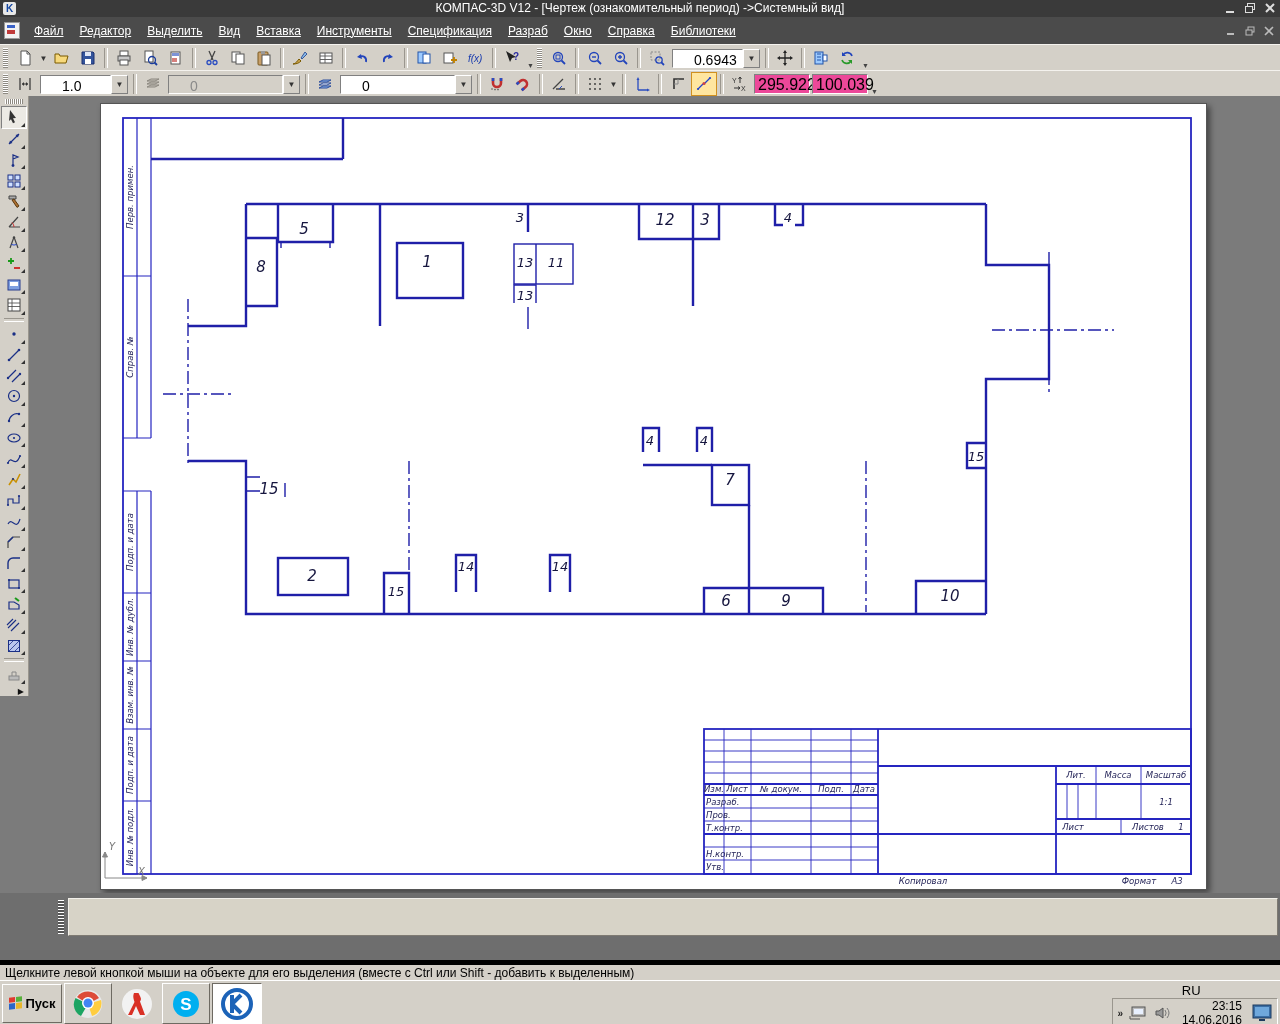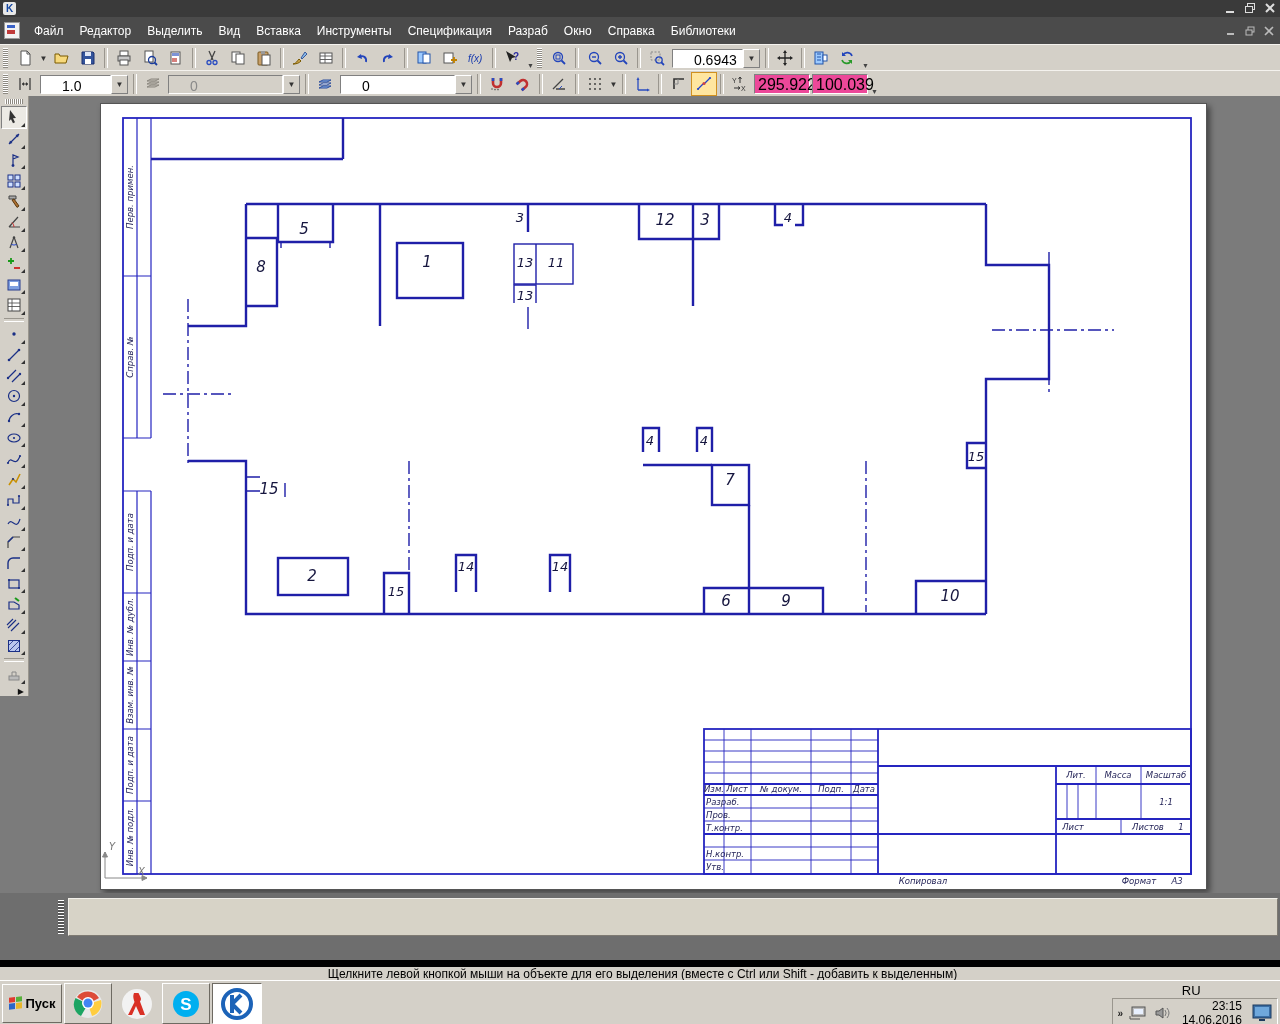--- a/index.html
+++ b/index.html
@@ -7,21 +7,21 @@
   
   #titlebar{position:absolute;left:0;top:0;width:1280px;height:17px;background:#3a3a3a;
     color:#fff;font-size:12px;display:flex;align-items:center;}
   #titlebar .ttl{position:absolute;left:0;right:0;text-align:center;top:1px;}
   #app-icon{width:13px;height:13px;margin-left:3px;background:#e8e8e8;border-radius:2px;
     color:#1446a0;font-weight:bold;font-size:10px;line-height:13px;text-align:center;z-index:2;}
   .wbtns{position:absolute;right:4px;top:2px;display:flex;gap:8px;z-index:2;}
   .wbtn svg{display:block;}
   #menubar{position:absolute;left:0;top:17px;width:1280px;height:27px;background:#4b4b4b;
     color:#fff;font-size:12px;display:flex;align-items:center;}
-  #menubar .mi{padding:5px 8px;cursor:default;}
+  #menubar .mi{padding:5px 8px;cursor:default;text-decoration:underline;}
   #child-icon{width:14px;height:15px;background:#f2f2f2;border:1px solid #999;margin:0 6px 0 4px;position:relative;}
   #child-icon::after{content:"";position:absolute;left:2px;top:2px;width:8px;height:3px;background:#3a62c8;}
   #child-icon::before{content:"";position:absolute;left:2px;top:7px;width:8px;height:4px;background:#c03a3a;}
   .childbtns{position:absolute;right:6px;top:22px;display:flex;gap:9px;}
   
   .tbar{position:absolute;left:0;width:1280px;height:26px;background:#d4d0c8;
     border-top:1px solid #f4f2ee;border-bottom:1px solid #9a968e;display:flex;align-items:center;}
   #tb1{top:44px;} #tb2{top:70px;}
   .grip{width:5px;height:20px;margin:0 4px 0 3px;
     background:repeating-linear-gradient(180deg,#fff 0 1px,#8e8a82 1px 2px);}
@@ -53,21 +53,21 @@
   #paper{position:absolute;left:100px;top:7px;width:1105px;height:785px;background:#fff;
     border:1px solid #555;box-shadow:3px 3px 6px rgba(0,0,0,.45);}
   #paper svg{display:block;}
   
   #bottomarea{position:absolute;left:0;top:893px;width:1280px;height:67px;background:#6e6e6e;}
   #vgrip{position:absolute;left:58px;top:7px;width:6px;height:34px;
     background:repeating-linear-gradient(180deg,#fff 0 1px,#555 1px 3px);}
   #proppanel{position:absolute;left:68px;top:5px;width:1208px;height:36px;background:#d7d3c7;
     border:1px solid;border-color:#f2f0ea #7e7a72 #7e7a72 #f2f0ea;}
   #statusbar{position:absolute;left:0;top:960px;width:1280px;height:20px;background:#d4d0c8;
-    border-top:7px solid #000000;font-size:12px;color:#000;display:flex;align-items:center;padding-left:5px;box-sizing:border-box;justify-content:center;}
+    border-top:5px solid #000000;font-size:12px;color:#000;display:flex;align-items:center;padding-left:5px;box-sizing:border-box;}
   
   #taskbar{position:absolute;left:0;top:980px;width:1280px;height:44px;background:#d4d0c8;border-top:1px solid #fff;}
   #startbtn{position:absolute;left:2px;top:3px;width:58px;height:37px;background:#d4d0c8;
     border:1px solid;border-color:#fff #6e6a62 #6e6a62 #fff;display:flex;align-items:center;justify-content:center;gap:3px;
     font-weight:bold;font-size:13px;color:#000;}
   .winlogo{width:14px;height:13px;display:grid;grid-template-columns:6px 6px;grid-template-rows:5px 6px;gap:1px;transform:skewY(-6deg);}
   .winlogo i{display:block;}
   .qbtn{position:absolute;top:2px;height:39px;display:flex;align-items:center;justify-content:center;background:#d4d0c8;
     border:1px solid;border-color:#fff #6e6a62 #6e6a62 #fff;}
   .qbtn.pressed{background:#fff;border-color:#6e6a62 #fff #fff #6e6a62;}
@@ -81,20 +81,21 @@
   .lbl-s{font-size:13px;}
   .stx{font:italic 8.5px "DejaVu Sans",sans-serif;fill:#26265a;}
   .stc{text-anchor:middle;}
   .org{font:italic 10px "DejaVu Sans",sans-serif;fill:#777;}
 </style>
 </head>
 <body>
 
 <div id="titlebar">
   <div id="app-icon">K</div>
+  <div class="ttl">КОМПАС-3D V12 - [Чертеж (ознакомительный период) -&gt;Системный вид]</div>
   <div class="wbtns">
     <span class="wbtn">
         <svg width="12" height="12">
           <path d="M2 10h8" stroke="#ddd" stroke-width="2"></path>
         </svg>
       </span>
     <span class="wbtn">
         <svg width="12" height="12">
           <rect x="3.5" y="1.5" width="7" height="6" fill="none" stroke="#ddd"></rect>
           <rect x="1.5" y="4.5" width="7" height="6" fill="#3a3a3a" stroke="#ddd"></rect>

